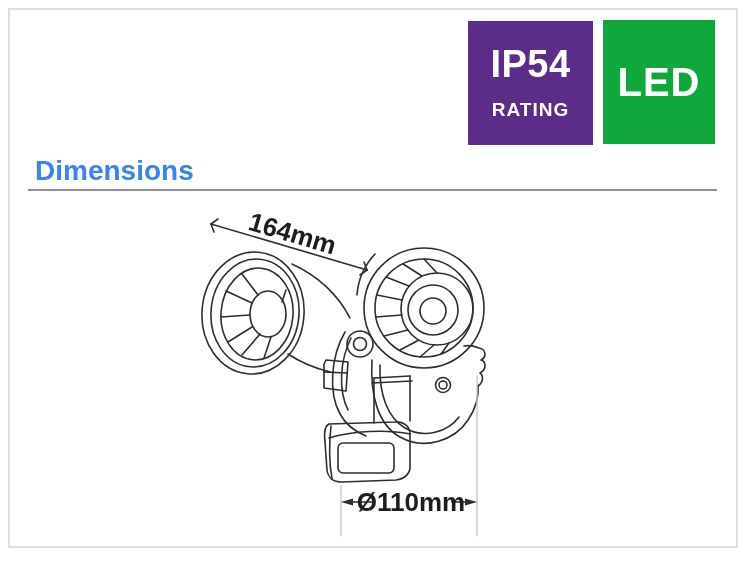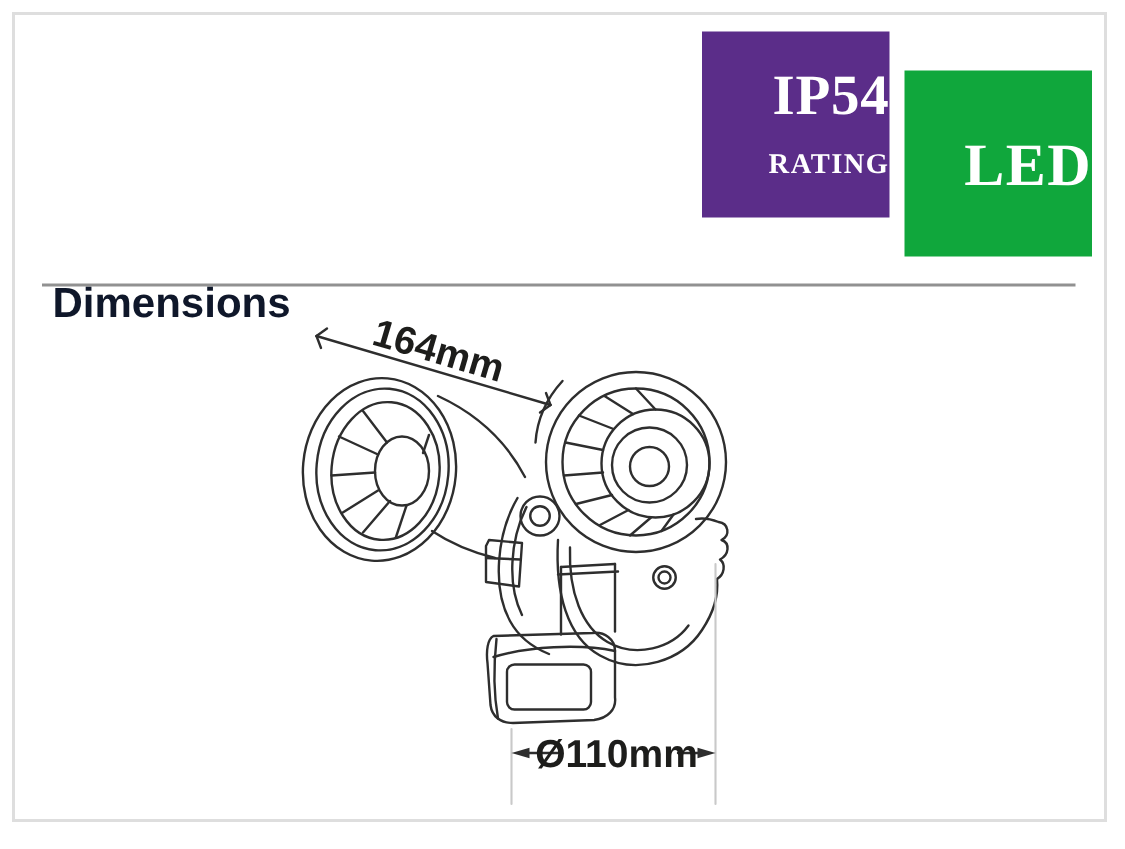--- a/index.html
+++ b/index.html
@@ -5,30 +5,30 @@
   html,body{margin:0;padding:0;background:#fff;}
   #stage{
     position:relative;width:750px;height:566px;background:#ffffff;overflow:hidden;
     font-family:"Liberation Sans", sans-serif;
   }
   .page-border{
     position:absolute;left:8px;top:8px;width:730px;height:540px;
     border:2px solid #dedede;box-sizing:border-box;background:#ffffff;
   }
   .badge{
-    position:absolute;display:flex;flex-direction:column;align-items:flex-end;justify-content:center;
-    color:#ffffff;text-align:center;font-family:Liberation Serif, serif;
+    position:absolute;display:flex;flex-direction:column;align-items:center;justify-content:center;
+    color:#ffffff;text-align:center;
   }
   .badge-ip{left:468px;top:21px;width:125px;height:124px;}
-  .badge-led{left:603px;top:20px;width:125px;height:124px;margin-top:27px;}
+  .badge-led{left:603px;top:20px;width:112px;height:124px;}
   .badge .big{font-size:38px;font-weight:bold;line-height:1.0;letter-spacing:0.5px;}
   .badge .small{font-size:19px;font-weight:bold;line-height:1.25;letter-spacing:1px;margin-top:15px;}
   .badge .led-text{font-size:40px;font-weight:bold;letter-spacing:1px;}
   .section-title{
-    position:absolute;left:35px;top:155px;font-size:28px;font-weight:bold;color:#0f172a;margin-top:31px;
+    position:absolute;left:35px;top:155px;font-size:28px;font-weight:bold;color:#3b82f6;
   }
   .heading-rule{
     position:absolute;left:28px;top:189px;width:689px;height:2px;background:#919191;
   }
   .drawing{position:absolute;left:0;top:0;width:750px;height:566px;}
   .drawing svg{display:block;}
 </style>
 </head>
 <body>
 

